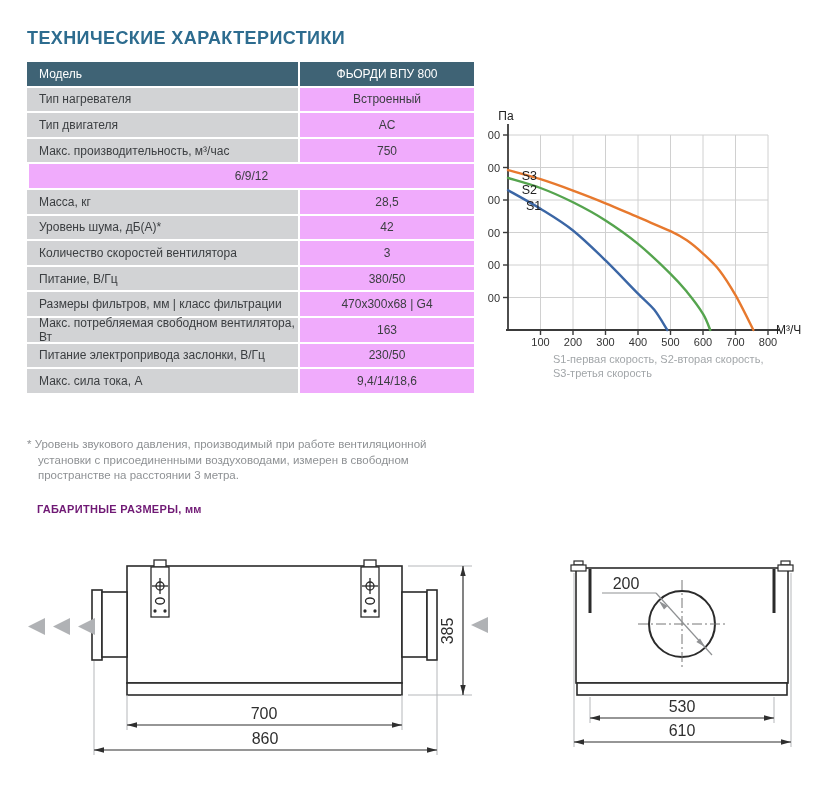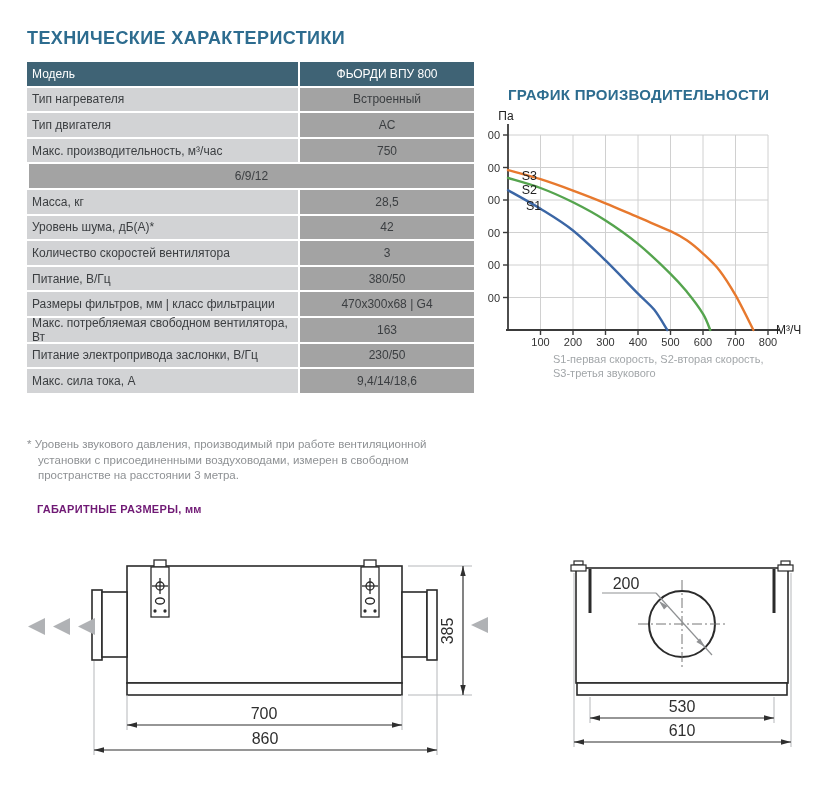--- a/index.html
+++ b/index.html
@@ -7,23 +7,23 @@
         font-family:"Liberation Sans",sans-serif;text-decoration:underline;}
   .h1{position:absolute;left:27px;top:28px;font-size:18px;font-weight:bold;
       letter-spacing:.4px;color:#2d6c8f;}
   .h2{position:absolute;left:37px;top:503px;font-size:11px;font-weight:bold;
       letter-spacing:.3px;color:#701a75;}
   .chart-title{position:absolute;left:508px;top:86px;font-size:15px;font-weight:bold;
       letter-spacing:.3px;color:#2d6c8f;}
   
   .spec{position:absolute;left:27px;top:62px;width:447px;}
   .row{display:flex;height:23.6px;margin-bottom:2px;font-size:12px;color:#3b3e41;}
-  .cell-l{width:271px;box-sizing:border-box;padding-left:5px;background:#d2d3d5;
+  .cell-l{width:271px;box-sizing:border-box;padding-left:12px;background:#d2d3d5;
           display:flex;align-items:center;}
-  .cell-r{flex:1;margin-left:2px;background:#a3a3a3;display:flex;align-items:center;
+  .cell-r{flex:1;margin-left:2px;background:#f0abfc;display:flex;align-items:center;
           justify-content:center;text-align:center;}
   .row.head .cell-l,.row.head .cell-r{background:#3f6375;color:#fff;}
   
   #chart-wrap{position:absolute;left:488px;top:108px;width:332px;height:274px;}
   .chart-caption{position:absolute;left:508px;top:352px;font-size:11px;line-height:14px;
       color:#a2a6a9;margin-left:45px;}
   
   .footnote{position:absolute;left:27px;top:437px;width:450px;font-size:11.5px;
       line-height:15.5px;color:#8e9194;}
   .footnote .cont{padding-left:11px;}
@@ -88,21 +88,20 @@
           <div class="cell-l">Питание электропривода заслонки, В/Гц</div>
           <div class="cell-r">230/50</div>
         </div>
         <div class="row">
           <div class="cell-l">Макс. сила тока, А</div>
           <div class="cell-r">9,4/14/18,6</div>
         </div>
       </div>
   </div>
 
-  <div class="chart-title">ГРАФИК ПРОИЗВОДИТЕЛЬНОСТИ</div>
   <div id="chart-wrap">
     <svg id="chart-svg" width="332" height="274" viewBox="0 0 332 274">
         <line x1="52.5" y1="27" x2="52.5" y2="222" stroke="#d0d0d0" stroke-width="1"></line>
         <line x1="85" y1="27" x2="85" y2="222" stroke="#d0d0d0" stroke-width="1"></line>
         <line x1="117.5" y1="27" x2="117.5" y2="222" stroke="#d0d0d0" stroke-width="1"></line>
         <line x1="150" y1="27" x2="150" y2="222" stroke="#d0d0d0" stroke-width="1"></line>
         <line x1="182.5" y1="27" x2="182.5" y2="222" stroke="#d0d0d0" stroke-width="1"></line>
         <line x1="215" y1="27" x2="215" y2="222" stroke="#d0d0d0" stroke-width="1"></line>
         <line x1="247.5" y1="27" x2="247.5" y2="222" stroke="#d0d0d0" stroke-width="1"></line>
         <line x1="280" y1="27" x2="280" y2="222" stroke="#d0d0d0" stroke-width="1"></line>
@@ -147,21 +146,21 @@
         <path d="M20 82.25 C25.4 85.3 41.7 94.1 52.5 100.8 C63.3 107.5 74.2 113.9 85.0 122.5 C95.8 131.2 106.7 141.9 117.5 152.4 C128.3 163.0 141.9 177.4 150.0 185.6 C158.1 193.8 161.4 195.8 166.3 201.8 C171.1 207.9 177.1 218.6 179.3 222.0" fill="none" stroke="#3b66a5" stroke-width="2.4" stroke-linecap="round" stroke-linejoin="round"></path>
         <text x="37.875" y="102.39999999999999" font-size="12.5" fill="#222">S1</text>
         <path d="M20 69.9 C25.4 71.6 41.7 75.9 52.5 80.0 C63.3 84.0 74.2 88.9 85.0 94.3 C95.8 99.7 106.7 105.5 117.5 112.5 C128.3 119.4 139.2 127.0 150.0 135.9 C160.8 144.8 174.4 157.8 182.5 165.8 C190.6 173.7 193.3 177.0 198.8 183.7 C204.2 190.3 211.1 199.4 215.0 205.8 C218.9 212.1 221.0 219.3 222.2 222.0" fill="none" stroke="#55a44e" stroke-width="2.4" stroke-linecap="round" stroke-linejoin="round"></path>
         <text x="33.65" y="86.15" font-size="12.5" fill="#222">S2</text>
         <path d="M20 62.099999999999994 C25.4 63.6 41.7 67.8 52.5 71.2 C63.3 74.6 74.2 78.6 85.0 82.6 C95.8 86.6 106.7 90.8 117.5 95.3 C128.3 99.7 139.2 104.6 150.0 109.2 C160.8 113.9 174.4 119.4 182.5 123.2 C190.6 127.0 193.3 128.6 198.8 132.3 C204.2 136.0 209.6 140.6 215.0 145.6 C220.4 150.6 225.8 155.3 231.3 162.2 C236.7 169.1 241.8 177.3 247.5 187.2 C253.2 197.2 262.4 216.2 265.4 222.0" fill="none" stroke="#e7792e" stroke-width="2.4" stroke-linecap="round" stroke-linejoin="round"></path>
         <text x="33.65" y="71.85" font-size="12.5" fill="#222">S3</text>
       </svg>
   </div>
   <div class="chart-caption">
     <div>S1-первая скорость, S2-вторая скорость,</div>
-    <div>S3-третья звукового</div>
+    <div>S3-третья скорость</div>
   </div>
 
   <div class="footnote">
     <div>* Уровень звукового давления, производимый при работе вентиляционной</div>
     <div class="cont">установки с присоединенными воздуховодами, измерен в свободном</div>
     <div class="cont">пространстве на расстоянии 3 метра.</div>
   </div>
 
   <div class="h2">ГАБАРИТНЫЕ РАЗМЕРЫ, мм</div>
 

